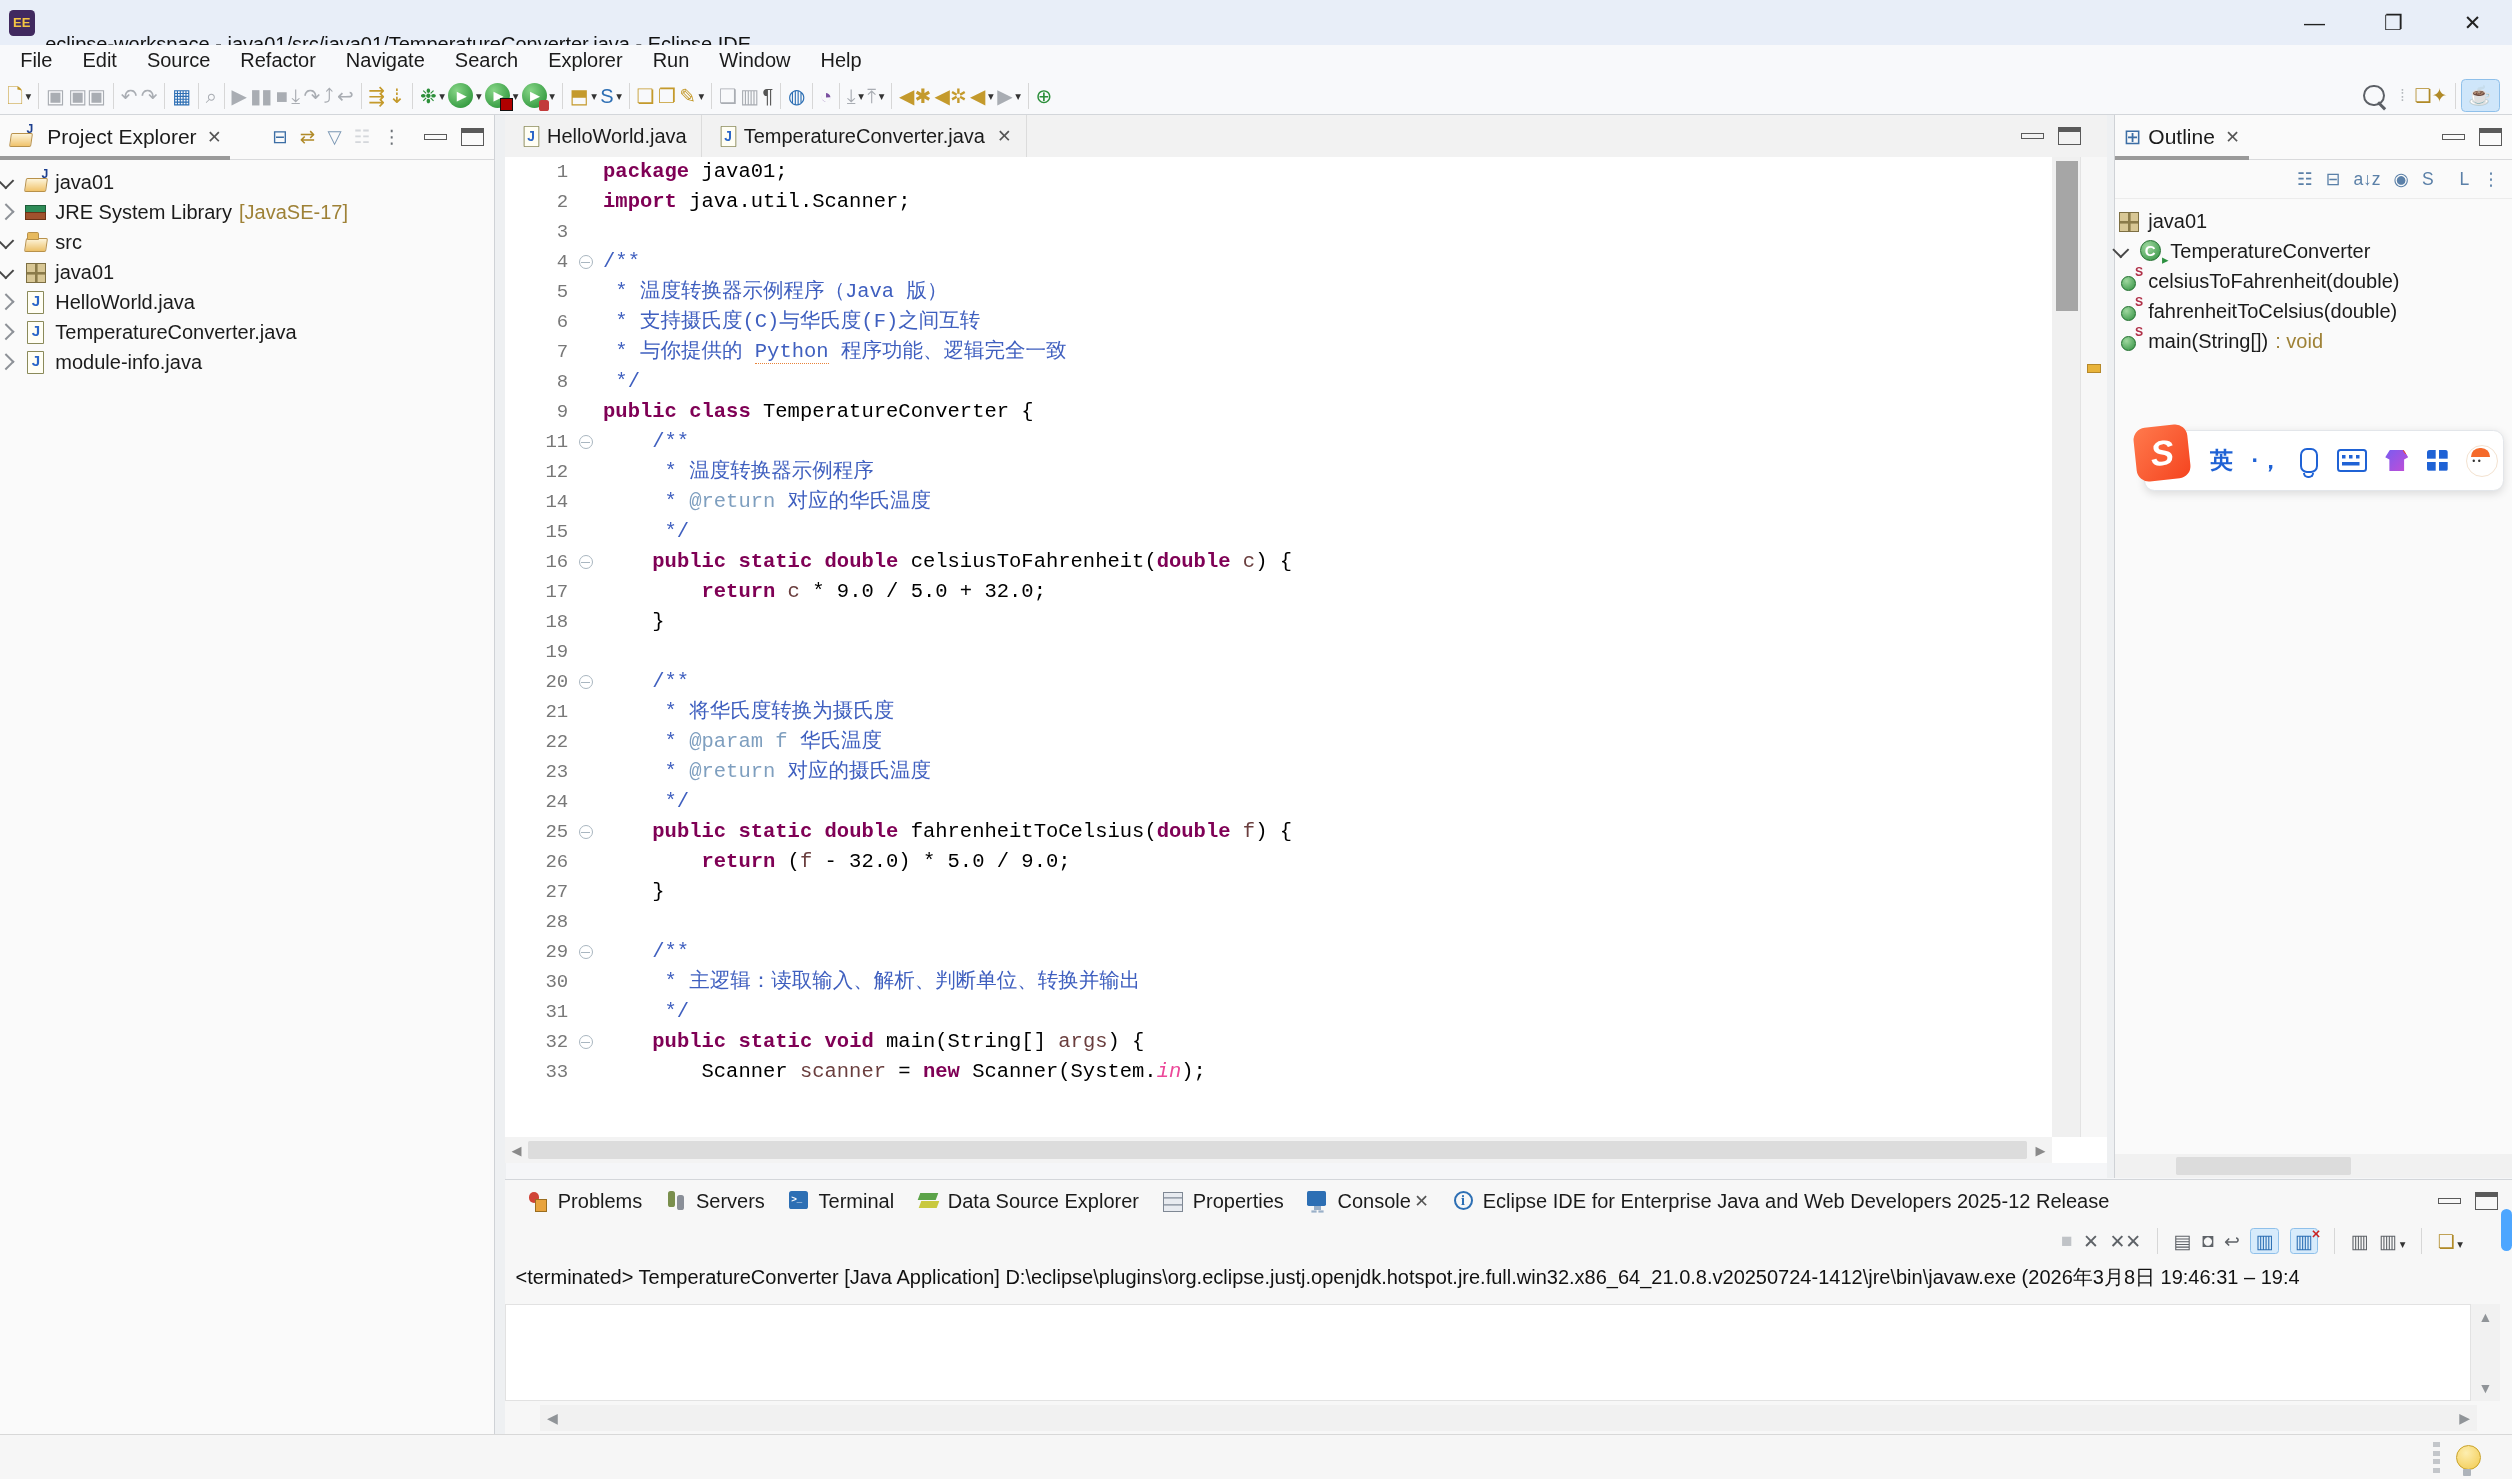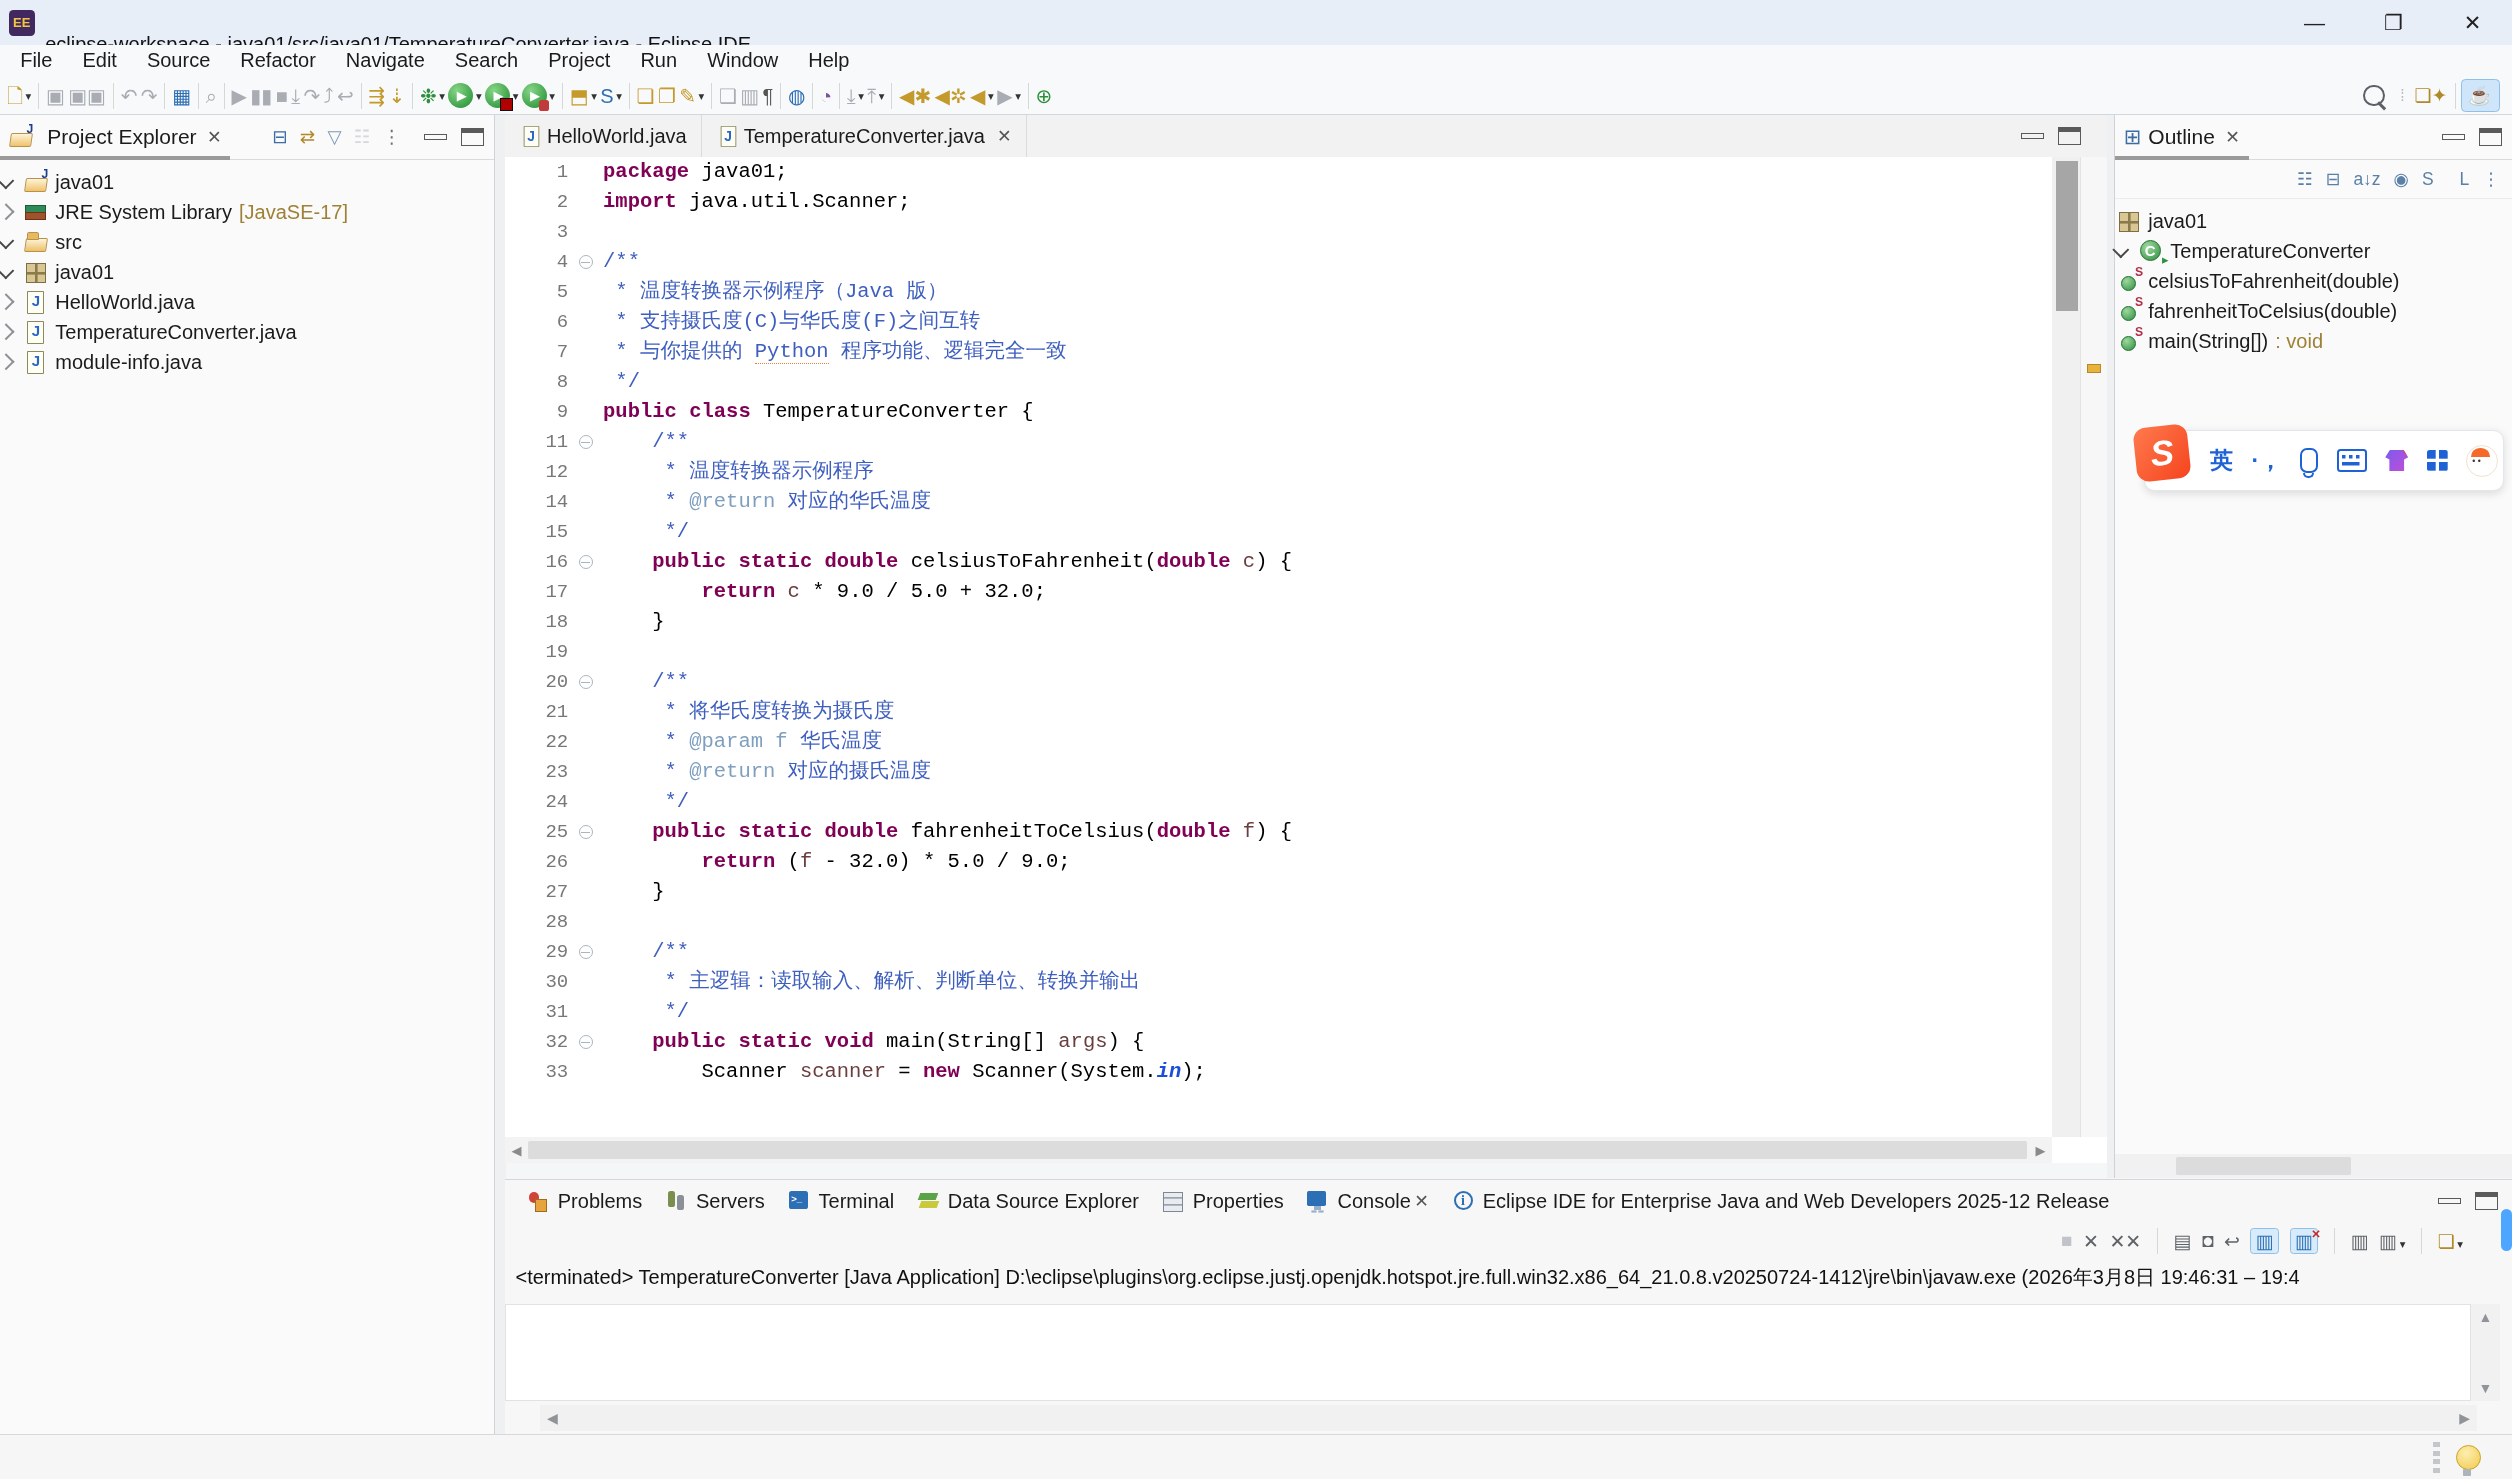--- a/index.html
+++ b/index.html
@@ -93,21 +93,21 @@
   .ln{width:51px;flex:0 0 auto;text-align:right;color:#787878;font-size:19px;padding-right:5.2px;}
   .fm{width:24.5px;flex:0 0 auto;display:flex;align-items:center;justify-content:center;}
   .fc{width:14px;height:14px;border:1.4px solid #a9b6c0;border-radius:50%;position:relative;box-sizing:border-box;}
   .fc::after{content:"";position:absolute;left:1.7px;right:1.7px;top:50%;height:1.4px;background:#a9b6c0;}
   .ct{flex:1;padding-left:5.2px;}
   .tk.k{color:#7f0055;font-weight:bold;}
   .tk.p{color:#000;}
   .tk.d{color:#3f5fbf;}
   .tk.t{color:#7f9fbf;}
   .tk.v{color:#6a3e3e;}
-  .tk.sf{color:#1d4ed8;font-weight:bold;font-style:italic;}
+  .tk.sf{color:#ec4899;font-weight:normal;font-style:italic;}
   .tk.du{color:#3f5fbf;border-bottom:1.7px dotted #e8833a;}
   .vscroll{position:absolute;right:26px;top:42px;width:29px;bottom:26px;background:#f0f0f0;}
   .vthumb{position:absolute;left:3.5px;right:3.5px;top:3.5px;height:150px;background:#a6a6a6;}
   .oruler{position:absolute;right:0;top:42px;width:26px;bottom:26px;background:#f7f7f7;border-left:0.9px solid #e3e3e3;}
   .omark{position:absolute;left:6.1px;top:207px;width:12.2px;height:7px;background:#e8b33a;border:0.9px solid #b5882a;}
   .hscroll{position:absolute;left:0;right:55px;bottom:0;height:26px;background:#f3f3f3;display:flex;align-items:center;}
   .harrow{width:23px;text-align:center;color:#8a8a8a;font-size:13px;}
   .hthumb{height:17.5px;background:#dcdcdc;border-radius:1.7px;}
   .sash-eo{left:2107px;top:115px;width:7px;height:1063px;background:#eef0f2;}
   
@@ -205,21 +205,21 @@
   </div>
 
   <div class="abs menubar">
 
   <div class="menu-item"><span>File</span></div>
       <div class="menu-item"><span>Edit</span></div>
       <div class="menu-item"><span>Source</span></div>
       <div class="menu-item"><span>Refactor</span></div>
       <div class="menu-item"><span>Navigate</span></div>
       <div class="menu-item"><span>Search</span></div>
-      <div class="menu-item"><span>Project</span></div>
+      <div class="menu-item"><span>Explorer</span></div>
       <div class="menu-item"><span>Run</span></div>
       <div class="menu-item"><span>Window</span></div>
       <div class="menu-item"><span>Help</span></div>
     </div>
 
   <div class="abs toolbar">
     <div style="display:flex;align-items:center;">
 
     <div style="display:flex;align-items:center;">
 

